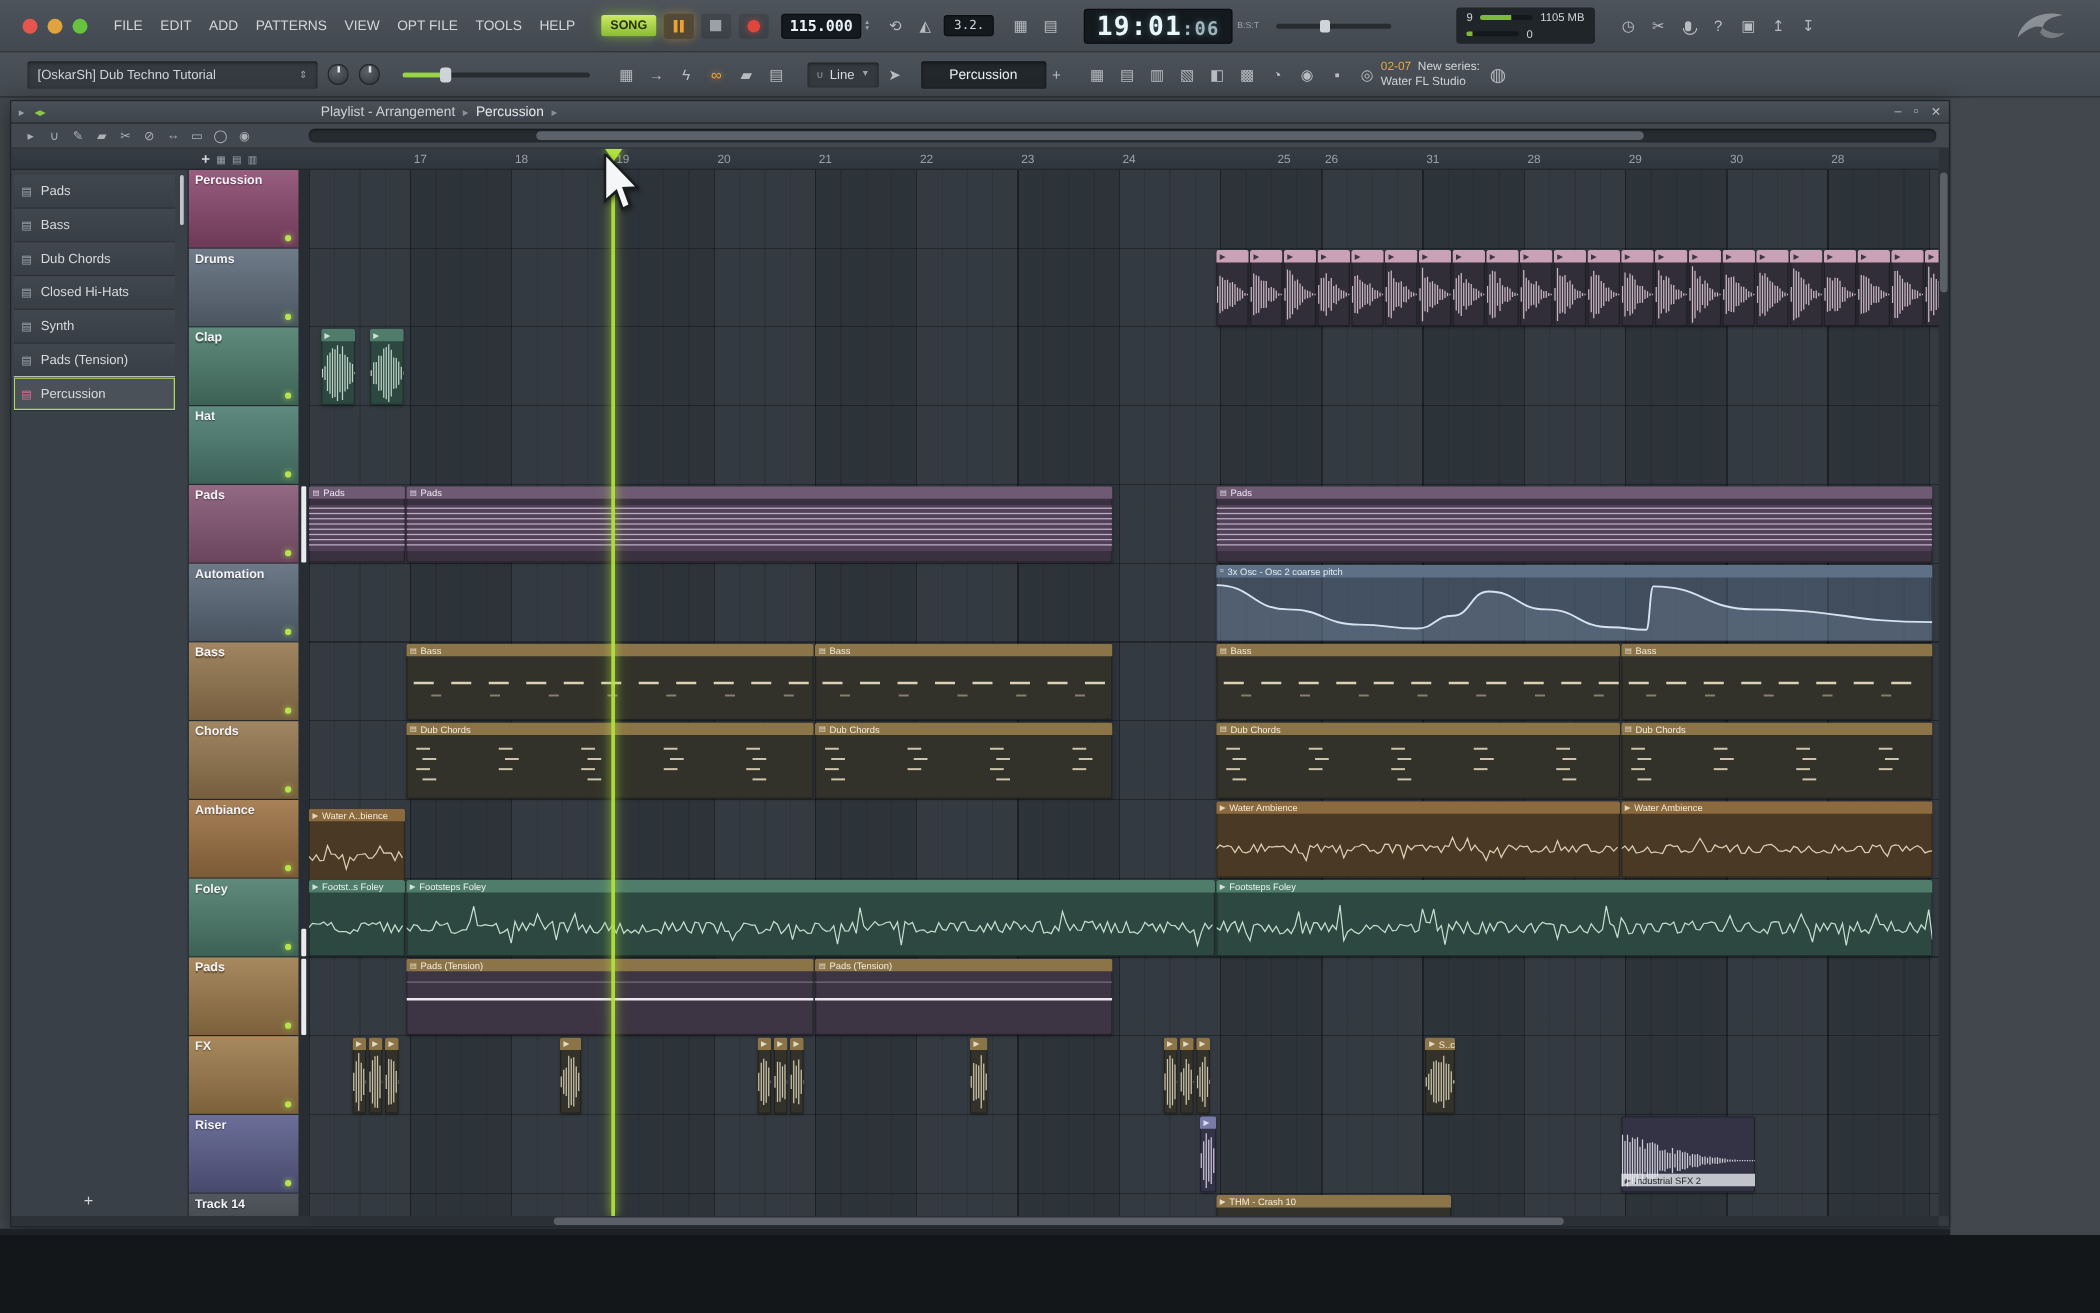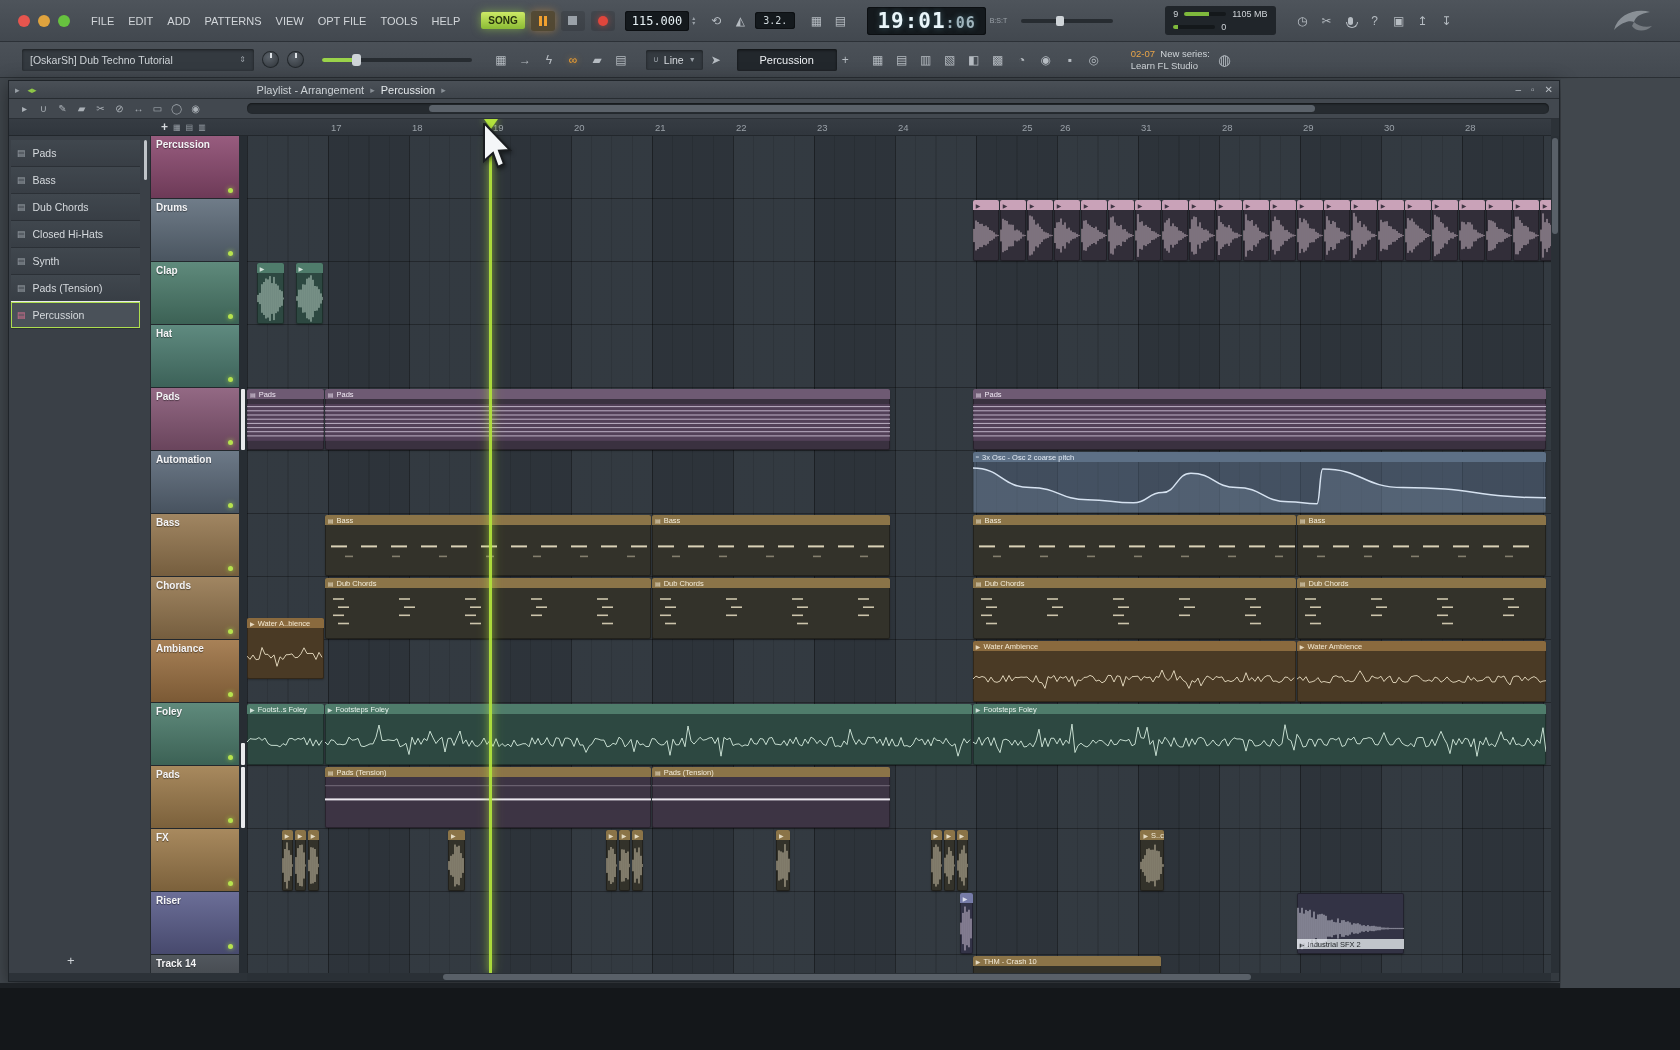--- a/index.html
+++ b/index.html
@@ -12,21 +12,21 @@
 .tl.red{background:#e6554e}.tl.yel{background:#e0a33e}.tl.grn{background:#67c23f}
 .menu-items{display:flex;align-items:center}
 .menu-item{font-size:11px;color:#d2d6da;padding:0 7px;white-space:nowrap;cursor:default}
 .song-badge{margin-left:14px;font-size:10px;font-weight:bold;color:#27330e;background:linear-gradient(#cdea66,#8abb34);padding:3px 7px;border-radius:2px;box-shadow:0 0 10px rgba(160,220,70,.55)}
 .tbtn{width:24px;height:20px;margin-left:6px;display:flex;align-items:center;justify-content:center;border-radius:3px;background:rgba(0,0,0,.12)}
 .tbtn.lit{background:rgba(90,70,30,.6);box-shadow:0 0 8px rgba(240,160,50,.45)}
 .pbar{width:3px;height:10px;background:#f0a030;margin:0 1px;display:inline-block}
 .stopsq{width:9px;height:9px;background:#9aa1a8;display:inline-block}
 .reccirc{width:10px;height:10px;border-radius:50%;background:#e0463c;display:inline-block;box-shadow:0 0 6px rgba(230,70,60,.6)}
 .lcd{background:#14191d;border-radius:3px;color:#e8f2f6;font-family:"DejaVu Sans Mono",monospace;box-shadow:inset 0 0 0 1px #0c0f12}
-.lcd.tempo{margin-left:10px;font-size:12px;font-weight:normal;padding:3px 7px}
+.lcd.tempo{margin-left:10px;font-size:12px;font-weight:bold;padding:3px 7px}
 .nudge{display:flex;flex-direction:column;font-size:6px;line-height:5px;color:#9aa1a8;margin-left:3px}
 .icon-btn{min-width:22px;height:20px;display:flex;align-items:center;justify-content:center;color:#b6bcc2;font-size:12px;margin-left:2px}
 .iconrow{display:flex;align-items:center;margin-left:8px}
 .lcd.small{font-size:10px;padding:3px 8px;margin-left:4px;color:#cfd8dc}
 .lcd.time{margin-left:16px;font-size:21px;font-weight:bold;letter-spacing:1px;padding:2px 10px;color:#eaf6fa;text-shadow:0 0 6px rgba(140,220,240,.35)}
 .lcd.time .tick{font-size:15px;color:#9fb4bc}
 .bst{font-size:7px;color:#9aa1a8;margin-left:4px;line-height:8px}
 .prog{width:92px;height:4px;background:#272c31;border-radius:2px;margin-left:14px;position:relative}
 .prog .ph{position:absolute;left:38%;top:-3px;width:8px;height:10px;background:#cfd4d8;border-radius:2px}
 .cpu-panel{margin-left:52px;background:#20252a;border-radius:3px;padding:3px 8px;font-size:9px;color:#cfd4d8;display:flex;flex-direction:column;gap:3px}
@@ -45,21 +45,21 @@
 .knob::after{content:"";position:absolute;left:50%;top:2px;width:2px;height:5px;background:#dfe3e7;transform:translateX(-50%)}
 .gslider{width:150px;height:4px;background:#272c31;border-radius:2px;margin-left:18px;position:relative}
 .gslider .fill{position:absolute;left:0;top:0;height:100%;width:34px;background:#9ad34a;border-radius:2px}
 .gslider .hndl{position:absolute;left:30px;top:-4px;width:9px;height:12px;border-radius:3px;background:#cfd4d8}
 .tb2-icons{display:flex;align-items:center;margin-left:16px}
 .tb2-icons .icon-btn.lit{color:#f0a030;text-shadow:0 0 6px rgba(240,160,50,.7)}
 .snapbox{height:20px;background:#343a40;box-shadow:inset 0 1px 3px rgba(0,0,0,.5);border-radius:2px;display:flex;align-items:center;font-size:10.5px;color:#d6dade;padding:0 7px;gap:5px;margin-left:14px}
 .snapbox .dd{font-size:7px;color:#9aa1a8}
 .patsel{height:22px;min-width:100px;background:#22272c;box-shadow:inset 0 1px 3px rgba(0,0,0,.6);border-radius:2px;display:flex;align-items:center;justify-content:center;font-size:11px;color:#eceff2;margin-left:10px;padding:0 10px}
 .plusbtn{font-size:12px;color:#b6bcc2;margin-left:5px}
-.news{margin-left:26px;font-size:9.5px;line-height:12px;color:#cfd4d8;white-space:nowrap}
+.news{font-size:9.5px;line-height:12px;color:#cfd4d8;white-space:nowrap}
 .news .dt{color:#e8a54a}
 .globe{font-size:15px;color:#b6bcc2;margin-left:8px}
 
 .pl-window{position:absolute;left:8px;top:80px;width:1552px;height:902px;background:#2c3238;border:1px solid #1f2429;box-shadow:0 4px 18px rgba(0,0,0,.45)}
 .pl-titlebar{position:absolute;left:0;top:0;right:0;height:18px;background:linear-gradient(#4a5057,#3e444b);border-bottom:1px solid #272c31;display:flex;align-items:center;padding:0 6px;font-size:11px;color:#ccd1d5}
 .tb-ico{font-size:9px;color:#9aa1a8;margin-right:8px}
 .tb-ico.grnico{color:#8fc847}
 .pl-title{margin-left:212px;white-space:nowrap}
 .crumb-sep{color:#8a9198;font-size:9px;margin:0 6px}
 .crumb{color:#e4e8eb}
@@ -233,21 +233,21 @@
         <span class="icon-btn">▧</span>
         <span class="icon-btn">◧</span>
         <span class="icon-btn">▩</span>
         <span class="icon-btn">◔</span>
         <span class="icon-btn">◉</span>
         <span class="icon-btn">▪</span>
         <span class="icon-btn">◎</span>
       </div>
     <div class="news">
       <div><span class="dt">02-07</span>&nbsp;&nbsp;<span>New series:</span></div>
-      <div>Learn FL Studio</div>
+      <div>Water FL Studio</div>
     </div>
     <span class="globe">◍</span>
   </div>
 
   <div class="pl-window">
     <div class="pl-titlebar">
       <span class="tb-ico">▸</span>
       <span class="tb-ico grnico">◂▸</span>
       <span class="pl-title">Playlist - Arrangement</span>
       <span class="crumb-sep">▸</span>
@@ -910,21 +910,21 @@
                 <rect x="140" y="10.2" width="11" height="1.6" fill="#e8dec2" opacity="0.85"></rect>
                 <rect x="145" y="18.4" width="11" height="1.6" fill="#e8dec2" opacity="0.85"></rect>
                 <rect x="140" y="26.5" width="11" height="1.6" fill="#e8dec2" opacity="0.85"></rect>
                 <rect x="145" y="34.7" width="11" height="1.6" fill="#e8dec2" opacity="0.85"></rect>
                 <rect x="206" y="10.2" width="11" height="1.6" fill="#e8dec2" opacity="0.85"></rect>
                 <rect x="211" y="18.4" width="11" height="1.6" fill="#e8dec2" opacity="0.85"></rect>
                 <rect x="206" y="26.5" width="11" height="1.6" fill="#e8dec2" opacity="0.85"></rect>
               </svg>
             </div>
           </div>
-          <div class="clip" style="left: 0px; top: 482px; width: 76.8px; background: rgb(74, 58, 37); text-decoration: underline;">
+          <div class="clip" style="left: 0px; top: 511px; width: 76.8px; background: rgb(74, 58, 37); text-decoration: underline;">
             <div class="cliphdr" style="background: rgb(138, 106, 62); color: rgb(244, 233, 210);">
               <span class="clipicon">▶</span>
               <span>Water A..bience</span>
             </div>
             <div class="clipbody">
               <svg width="76.76000000000008" height="51" viewBox="0 0 76.76000000000008 51" style="display: block;">
                 <path d="M0 28.1 L3 31.3 L6 27.0 L9 31.7 L12 31.2 L15 19.5 L18 26.3 L21 26.4 L24 30.1 L27 26.9 L30 38.3 L33 28.8 L36 31.5 L39 26.8 L42 26.6 L45 25.9 L48 29.7 L51 29.3 L54 25.8 L57 19.8 L60 25.5 L63 25.4 L66 25.5 L69 31.5 L72 24.4 L75 29.3" stroke="#eadfc4" stroke-width="1" fill="none" opacity="0.9"></path>
               </svg>
             </div>
           </div>

